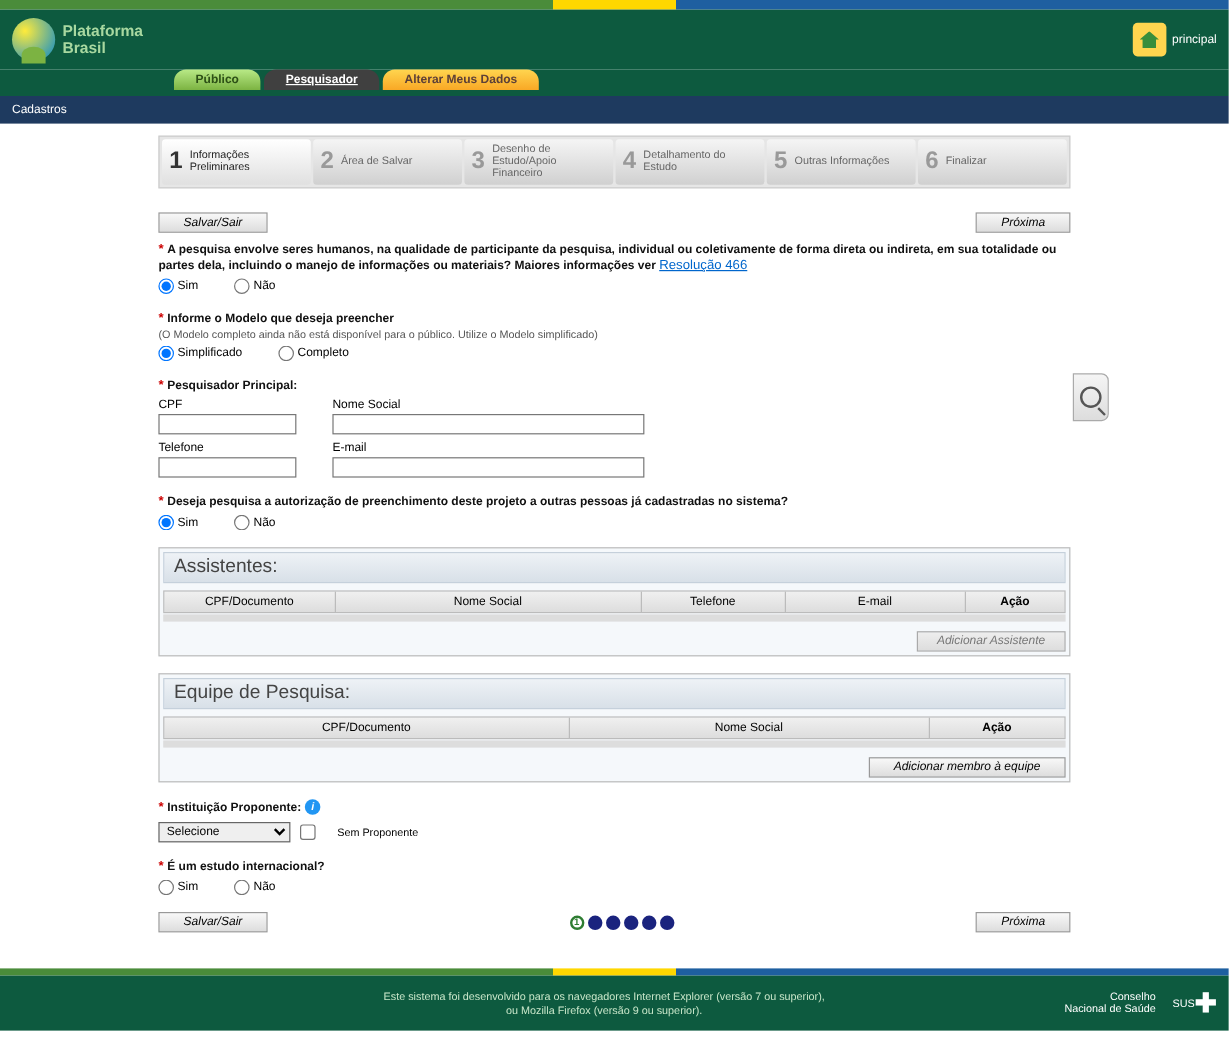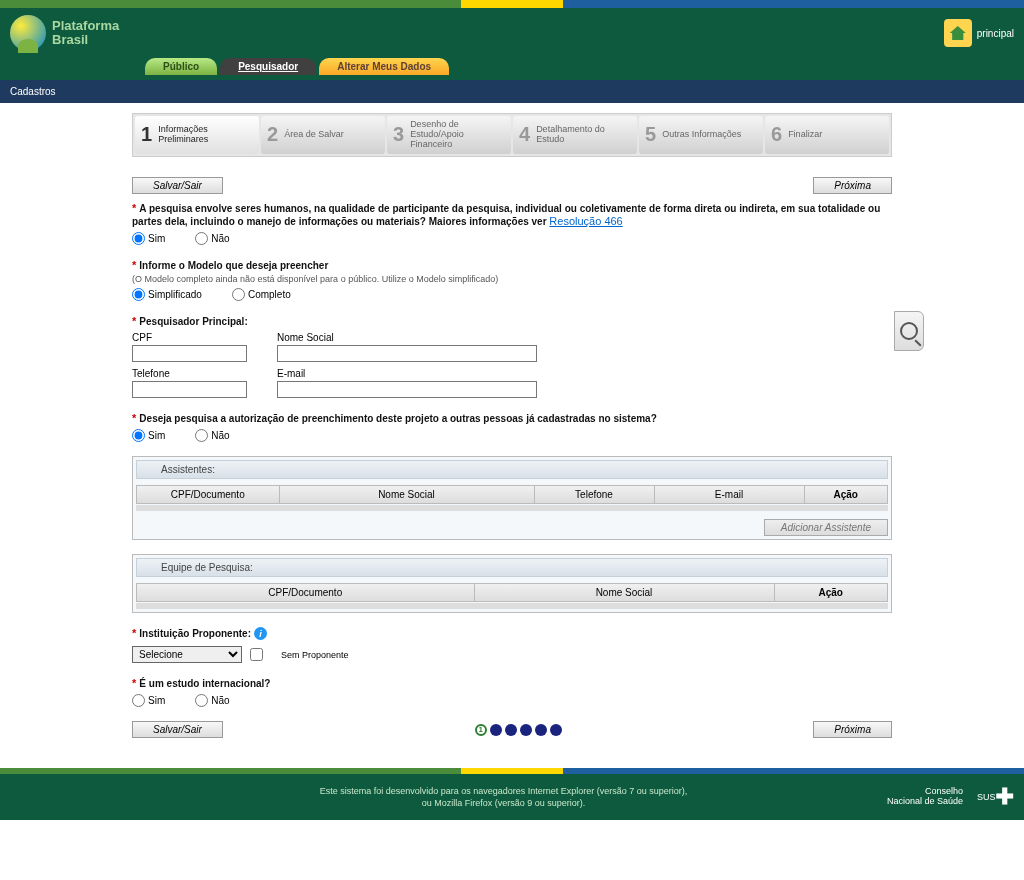--- a/index.html
+++ b/index.html
@@ -38,21 +38,21 @@
 .q-label { font-size: 10px; font-weight: bold; color: #111; line-height: 1.3; }
 .q-link { color: #0066cc; text-decoration: underline; }
 .hint { font-size: 9px; color: #555; margin-top: 2px; }
 .radio-row { display: flex; gap: 30px; margin-top: 4px; font-size: 10px; }
 .radio-row label { display: flex; align-items: center; gap: 3px; }
 .field-grid { display: flex; gap: 30px; margin-top: 4px; }
 .field-col { display: flex; flex-direction: column; }
 .field-label { font-size: 10px; margin-bottom: 2px; }
 .text-input { border: 1px solid #777; padding: 2px 3px; font-size: 10px; font-family: inherit; }
 .panel { border: 1px solid #bbb; background: #f5f8fb; margin-bottom: 14px; padding: 3px; }
-.panel-title { background: linear-gradient(#eef2f6, #d8e0e8); border: 1px solid #c5d0db; padding: 3px 24px; font-size: 10px; color: #444; margin-bottom: 6px; }
+.panel-title { background: linear-gradient(#eef2f6, #d8e0e8); border: 1px solid #c5d0db; padding: 3px 8px; font-size: 16px; color: #444; margin-bottom: 6px; }
 .table-hdr { display: flex; background: linear-gradient(#f0f0f0, #ddd); border: 1px solid #bbb; }
 .th { padding: 3px 6px; font-size: 10px; text-align: center; border-right: 1px solid #bbb; }
 .th:last-child { border-right: none; font-weight: bold; }
 .panel-foot { display: flex; justify-content: flex-end; margin-top: 8px; }
 .inst-row { display: flex; align-items: center; gap: 8px; margin-top: 6px; }
 .select-inst { border: 1px solid #666; padding: 1px 2px; font-size: 10px; width: 110px; font-family: inherit; }
 .chk-label { font-size: 9px; display: flex; align-items: center; gap: 18px; }
 .info-icon { width: 13px; height: 13px; background: #2196f3; border-radius: 50%; color: #fff; display: inline-flex; align-items: center; justify-content: center; font-size: 9px; font-weight: bold; font-style: italic; }
 .pager { display: flex; align-items: center; gap: 3px; }
 .dot { width: 12px; height: 12px; border-radius: 50%; background: #1a237e; }
@@ -221,20 +221,23 @@
   </div>
 
   <div class="panel">
     <div class="panel-title">Equipe de Pesquisa:</div>
     <div class="table-hdr">
       <div class="th" style="width:45%">CPF/Documento</div>
       <div class="th" style="width:40%">Nome Social</div>
       <div class="th" style="width:15%">Ação</div>
     </div>
     <div style="height:6px;background:#ddd;margin-top:1px;"></div>
+    <div class="panel-foot">
+      <button class="btn">Adicionar membro à equipe</button>
+    </div>
   </div>
 
   <div class="form-section">
     <span class="required">*</span>
     <span class="q-label">Instituição Proponente:</span>
     <span class="info-icon">i</span>
     <div class="inst-row">
       <select class="select-inst"><option>Selecione</option></select>
       <label class="chk-label">
             <input type="checkbox" style=""> 

